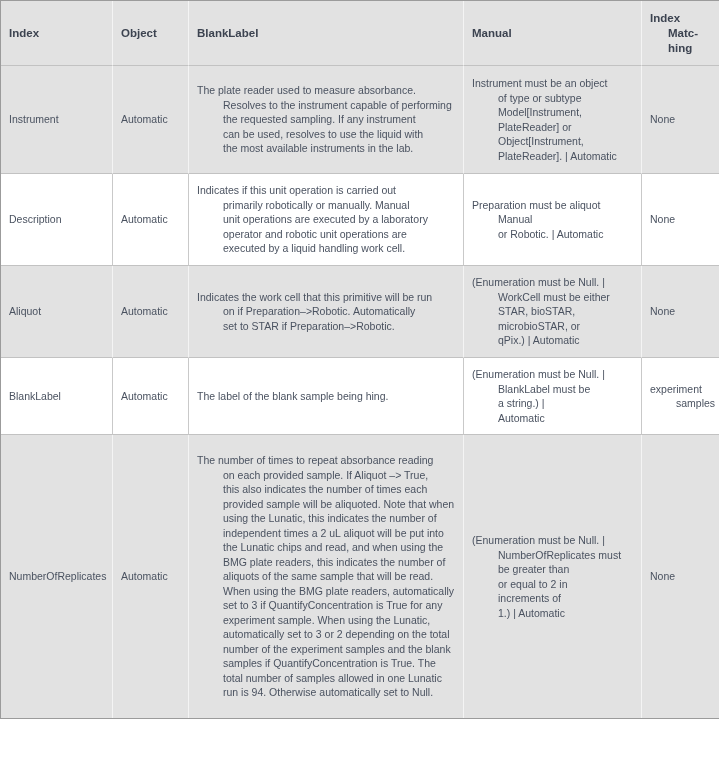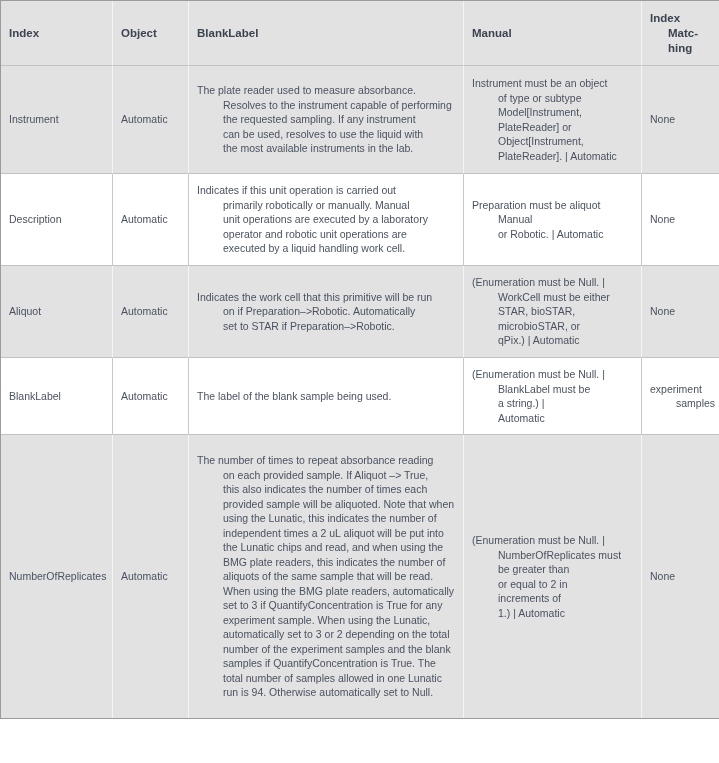--- a/index.html
+++ b/index.html
@@ -101,21 +101,21 @@
       <td class="hang">(Enumeration must be Null.  |
 WorkCell must be either
 STAR, bioSTAR,
 microbioSTAR, or
 qPix.) | Automatic</td>
       <td class="hang idx">None</td>
     </tr>
     <tr class="white h-r4">
       <td>BlankLabel</td>
       <td>Automatic</td>
-      <td class="hang">The label of the blank sample being used.</td>
+      <td class="hang">The label of the blank sample being hing.</td>
       <td class="hang">(Enumeration must be Null.  |
 BlankLabel must be
 a string.) |
 Automatic</td>
       <td class="hang idx">experiment
 samples</td>
     </tr>
     <tr class="gray last h-r5">
       <td>NumberOfReplicates</td>
       <td>Automatic</td>

